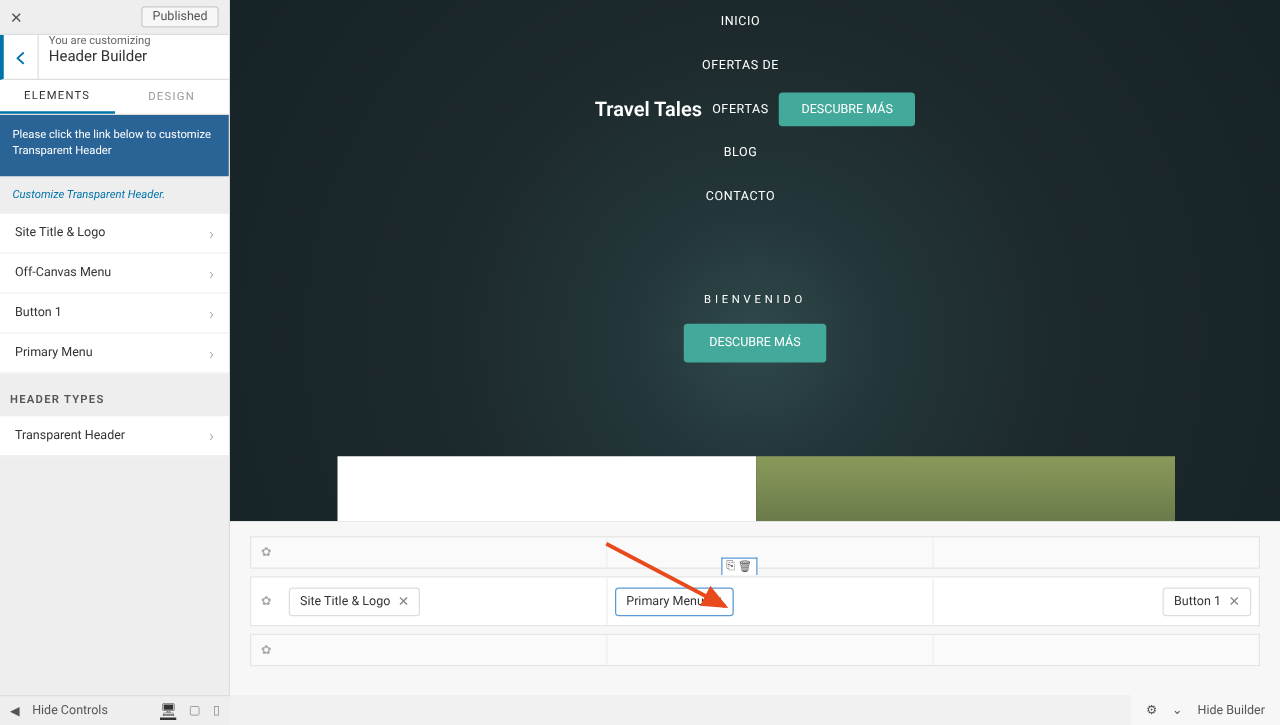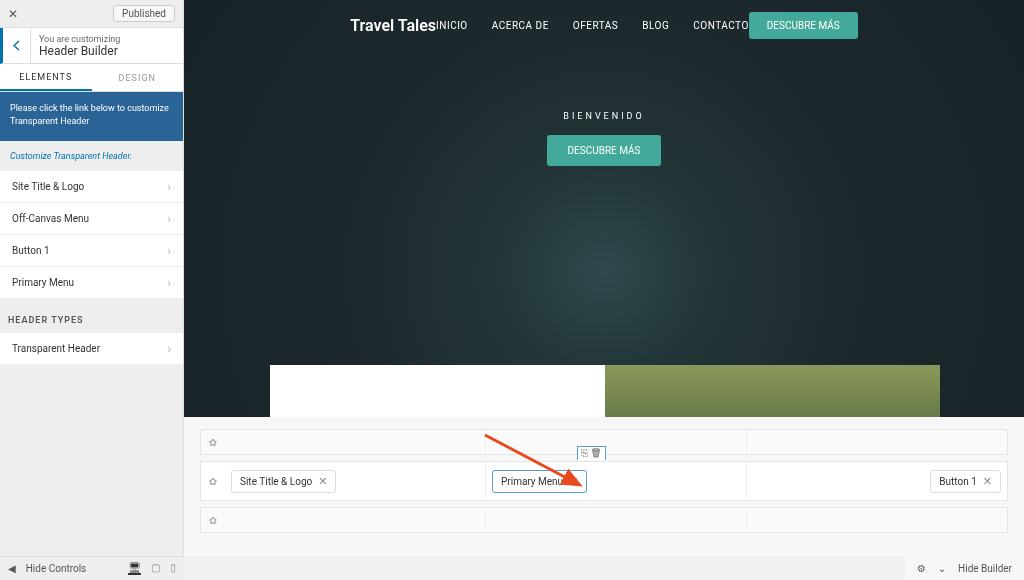--- a/index.html
+++ b/index.html
@@ -1,39 +1,39 @@
 <!DOCTYPE html>
 <html><head>
 <meta charset="utf-8">
 <style>
 * { margin:0; padding:0; box-sizing:border-box; font-family:-apple-system,BlinkMacSystemFont,"Segoe UI",Roboto,sans-serif; }
 body { width:1024px; height:580px; overflow:hidden; background:#f1f1f1; position:relative; }
 .sidebar { position:absolute; left:0; top:0; width:184px; height:556px; background:#eee; border-right:1px solid #ddd; }
 .sidebar-top { display:flex; align-items:center; justify-content:space-between; height:28px; padding:0 8px; background:#eee; border-bottom:1px solid #ddd; }
 .close-x { font-size:12px; color:#555; cursor:pointer; }
 .pub-btn { font-size:10px; padding:2px 8px; background:#f7f7f7; border:1px solid #ccc; border-radius:3px; color:#555; }
-.cust-head { display:flex; align-items:center; height:36px; border-bottom:1px solid #ddd; border-left:3px solid #0073aa; background:#fff; }
+.cust-head { display:flex; height:36px; border-bottom:1px solid #ddd; border-left:3px solid #0073aa; background:#fff; }
 .back-ch { width:28px; height:36px; display:flex; align-items:center; justify-content:center; border-right:1px solid #ddd; color:#0073aa; cursor:pointer; }
 .cust-txt { padding-left:8px; }
 .cust-sm { font-size:9px; color:#666; }
 .cust-lg { font-size:12px; color:#333; }
 .tabs { display:flex; height:28px; background:#fff; border-bottom:1px solid #ddd; }
 .tab { flex:1; display:flex; align-items:center; justify-content:center; font-size:9px; letter-spacing:1px; color:#999; cursor:pointer; }
 .tab.active { color:#333; border-bottom:2px solid #0073aa; }
 .notice { background:#2a6496; color:#fff; font-size:9px; padding:10px; line-height:1.4; }
 .notice p { margin-bottom:4px; }
 .notice-link { font-size:9px; color:#0073aa; padding:10px; font-style:italic; cursor:pointer; display:block; }
 .sec-items { padding:0; }
 .sec-item { display:flex; align-items:center; justify-content:space-between; height:32px; padding:0 12px; background:#fff; border-bottom:1px solid #eee; font-size:10px; color:#333; cursor:pointer; }
 .sec-item .chev { color:#aaa; font-size:12px; }
 .sec-label { font-size:9px; letter-spacing:1px; color:#555; padding:16px 8px 8px; font-weight:600; }
 .preview { position:absolute; left:184px; top:0; right:0; height:417px; background:linear-gradient(rgba(20,30,35,.6),rgba(20,30,35,.6)),radial-gradient(circle at 50% 65%,#5a8a8a 0%,#3a5a5a 20%,#2a3a3a 50%,#1a2a2a 100%); overflow:hidden; }
 .nav { display:flex; align-items:center; justify-content:center; padding:12px 40px; }
 .brand { color:#fff; font-size:16px; font-weight:600; }
-.menu { display:flex; gap:24px; align-items:center; }
+.menu { display:flex; gap:24px; align-items:center;flex-direction:column; }
 .menu span { color:#fff; font-size:10px; letter-spacing:.5px; cursor:pointer; }
 .cta { background:#43a99a; color:#fff; font-size:10px; padding:8px 18px; border-radius:3px; cursor:pointer; }
 .hero { text-align:center; padding-top:60px; color:#fff; }
 .hero-sm { font-size:9px; letter-spacing:3px; margin-bottom:14px; }
 .hero-lg { font-size:34px; font-weight:500; line-height:1.2; margin-bottom:24px; }
 .hero-btn { display:inline-block; background:#43a99a; color:#fff; font-size:10px; padding:10px 20px; border-radius:3px; cursor:pointer; }
 .strip { position:absolute; left:270px; top:365px; height:52px; width:670px; display:flex; }
 .strip-l { flex:1; background:#fff; }
 .strip-r { flex:1; background:linear-gradient(#8a9a5a,#6a7a4a); }
 .builder { position:absolute; left:184px; top:417px; right:0; bottom:24px; background:#f7f7f7; padding:12px 16px; }
@@ -110,21 +110,21 @@
         <span class="chev">›</span>
       </div>
   </div>
 </div>
 
 <div class="preview">
   <div class="nav">
     <div class="brand">Travel Tales</div>
     <div class="menu">
       <span>INICIO</span>
-      <span>ACERCA DE</span>
+      <span>OFERTAS DE</span>
       <span>OFERTAS</span>
       <span>BLOG</span>
       <span>CONTACTO</span>
     </div>
     <div class="cta">DESCUBRE MÁS</div>
   </div>
   <div class="hero">
     <div class="hero-sm">BIENVENIDO</div>
     <div class="hero-btn">DESCUBRE MÁS</div>
   </div>

